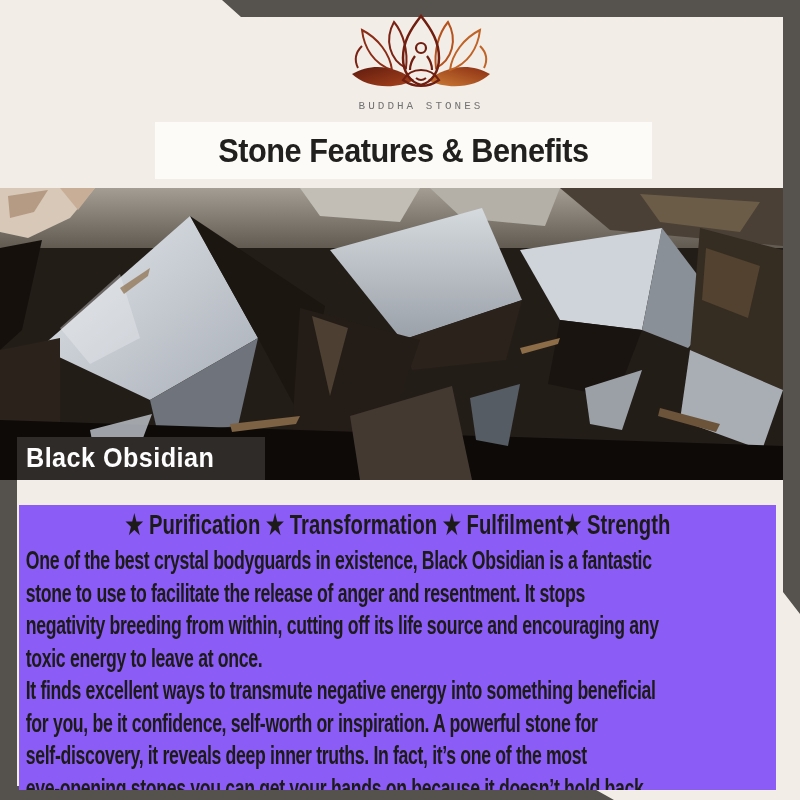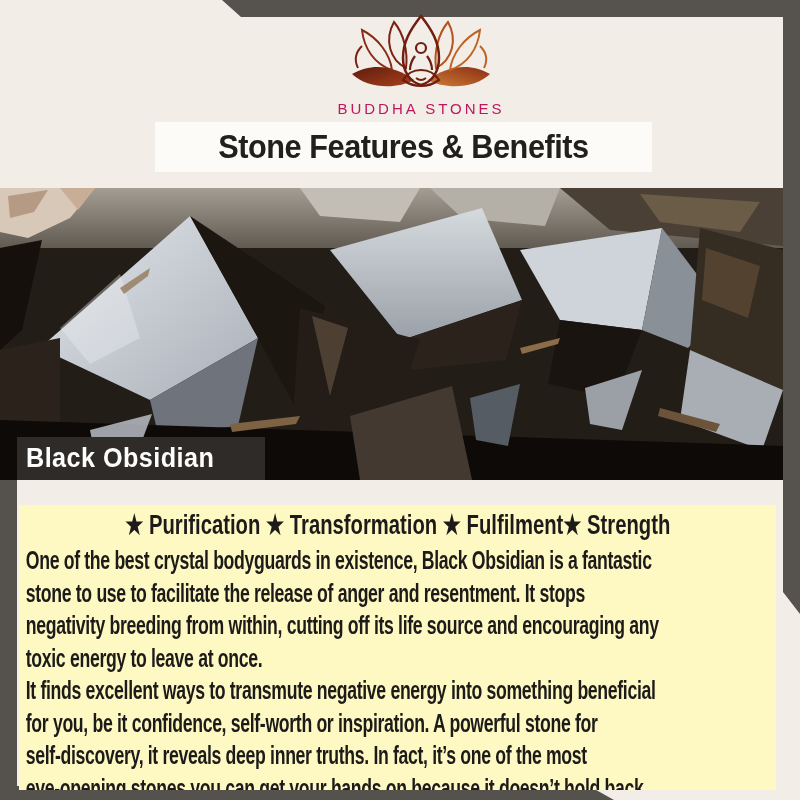--- a/index.html
+++ b/index.html
@@ -10,27 +10,27 @@
   }
   .abs{position:absolute;}
 
   
   #ribbons{left:0;top:0;width:800px;height:800px;pointer-events:none;}
 
   
   .logo-wrap{left:321px;top:12px;width:200px;height:110px;text-align:center;}
   .brand-name{
     position:absolute;left:0;top:88px;width:200px;
-    font-family:Liberation Sans, sans-serif;
-    font-size:15px;letter-spacing:3px;color:#be185d;white-space:nowrap;
+    font-family:Liberation Mono, monospace;
+    font-size:11px;letter-spacing:3px;color:#737373;white-space:nowrap;
   }
 
   
   .banner{
-    left:155px;top:122px;width:497px;height:50px;background:#fcfbf8;
+    left:155px;top:122px;width:497px;height:57px;background:#fcfbf8;
     display:flex;align-items:center;justify-content:center;overflow:visible;
   }
   .banner-text{
     width:535px;text-align:center;
     transform:scaleX(0.93);transform-origin:center center;
     font-size:33px;font-weight:bold;color:#21201e;letter-spacing:-0.5px;
     white-space:nowrap;
   }
 
   
@@ -43,21 +43,21 @@
   }
   .stone-label-text{
     position:absolute;left:9px;top:0;width:260px;height:43px;line-height:42px;
     transform:scaleX(0.9);transform-origin:left center;
     font-size:28px;font-weight:bold;color:#fdfdfd;letter-spacing:0.5px;
     white-space:nowrap;
   }
 
   
   .panel{
-    left:19px;top:505px;width:757px;height:285px;background:#fef9c3;
+    left:19px;top:505px;width:757px;height:285px;background:#8b5cf6;
     overflow:hidden;
   }
   .features-line{
     position:absolute;left:0;top:3px;width:1010px;text-align:center;
     transform:scaleX(0.75);transform-origin:left top;
     font-size:27px;font-weight:bold;color:#1d1b19;line-height:34px;
     white-space:nowrap;
   }
   .body-text{
     position:absolute;left:0;top:39px;width:1114px;padding-left:10px;

